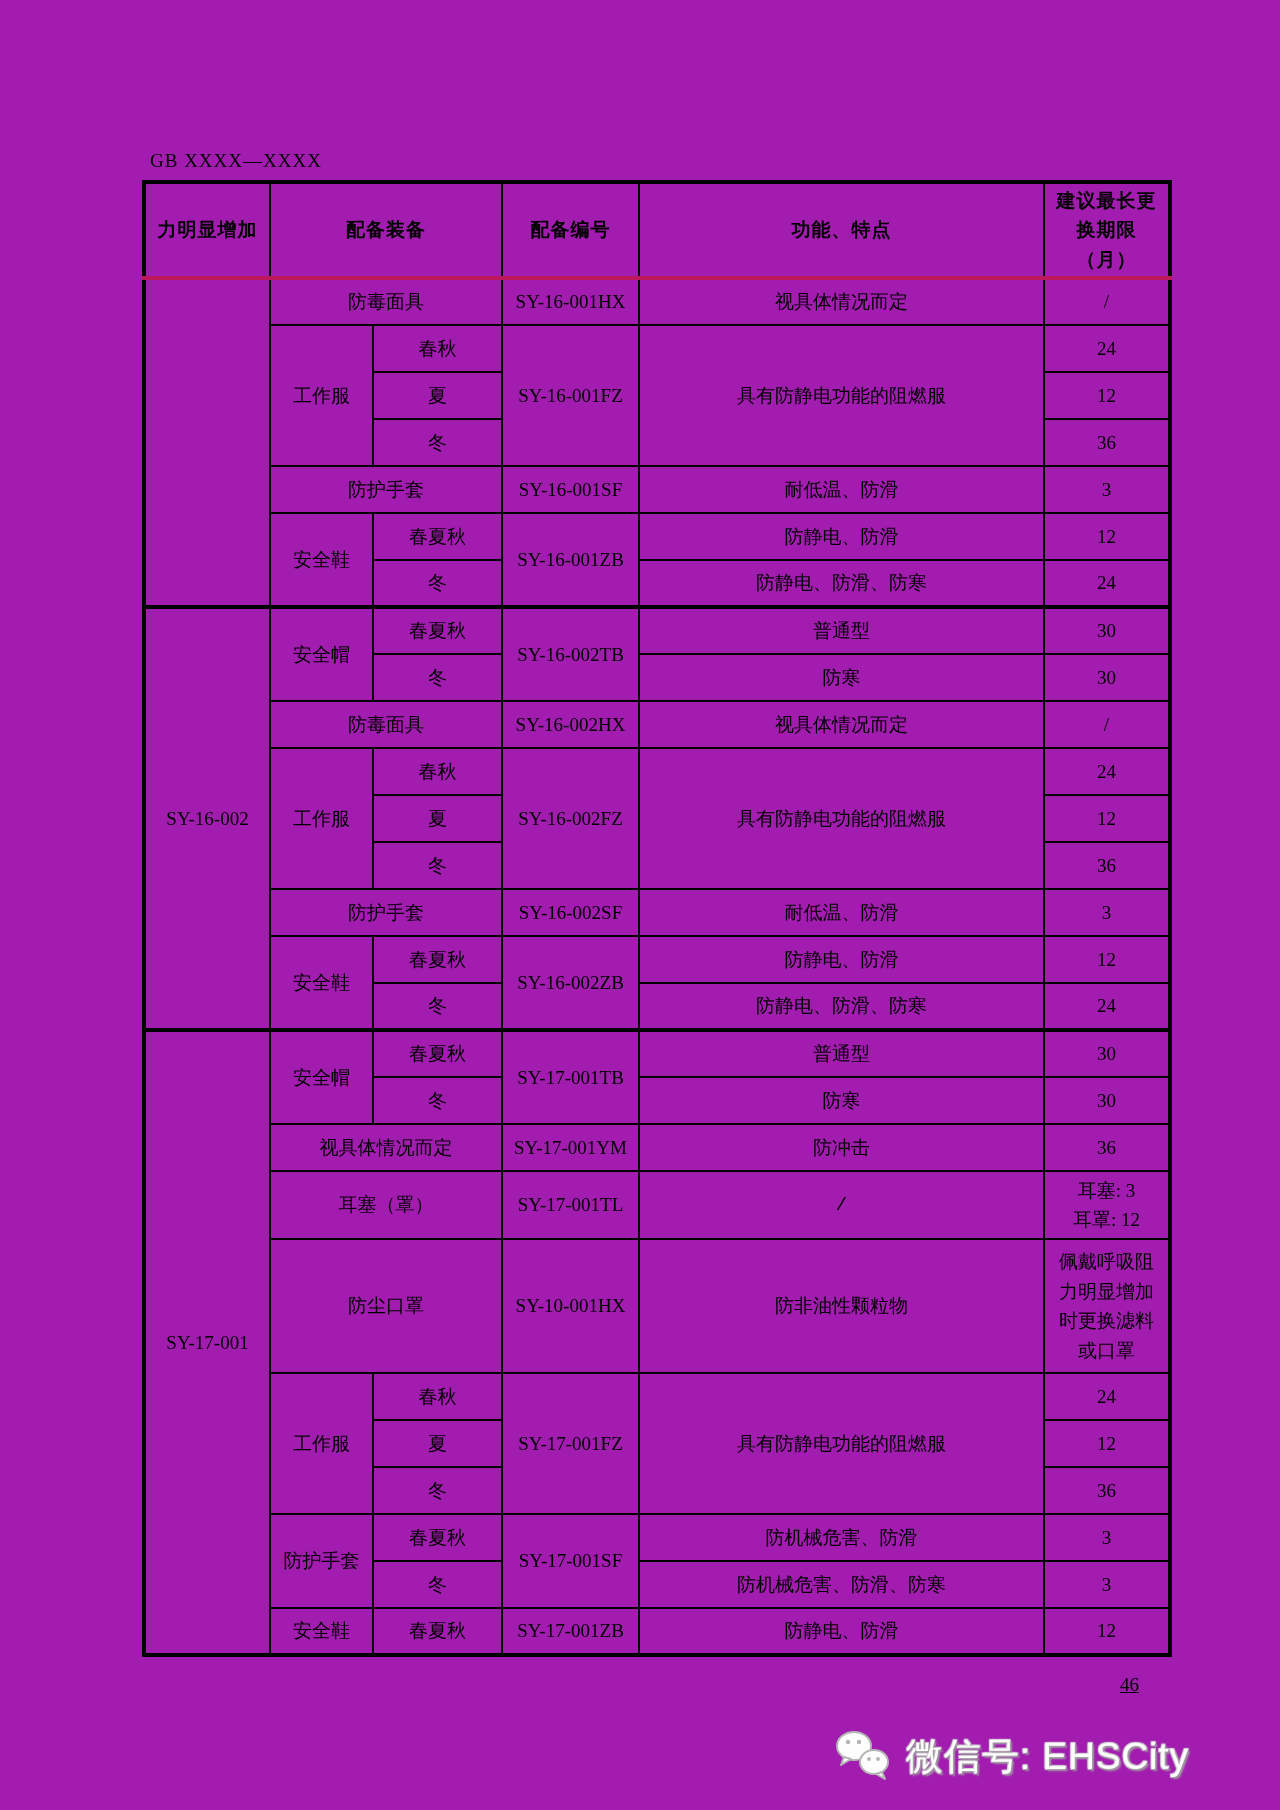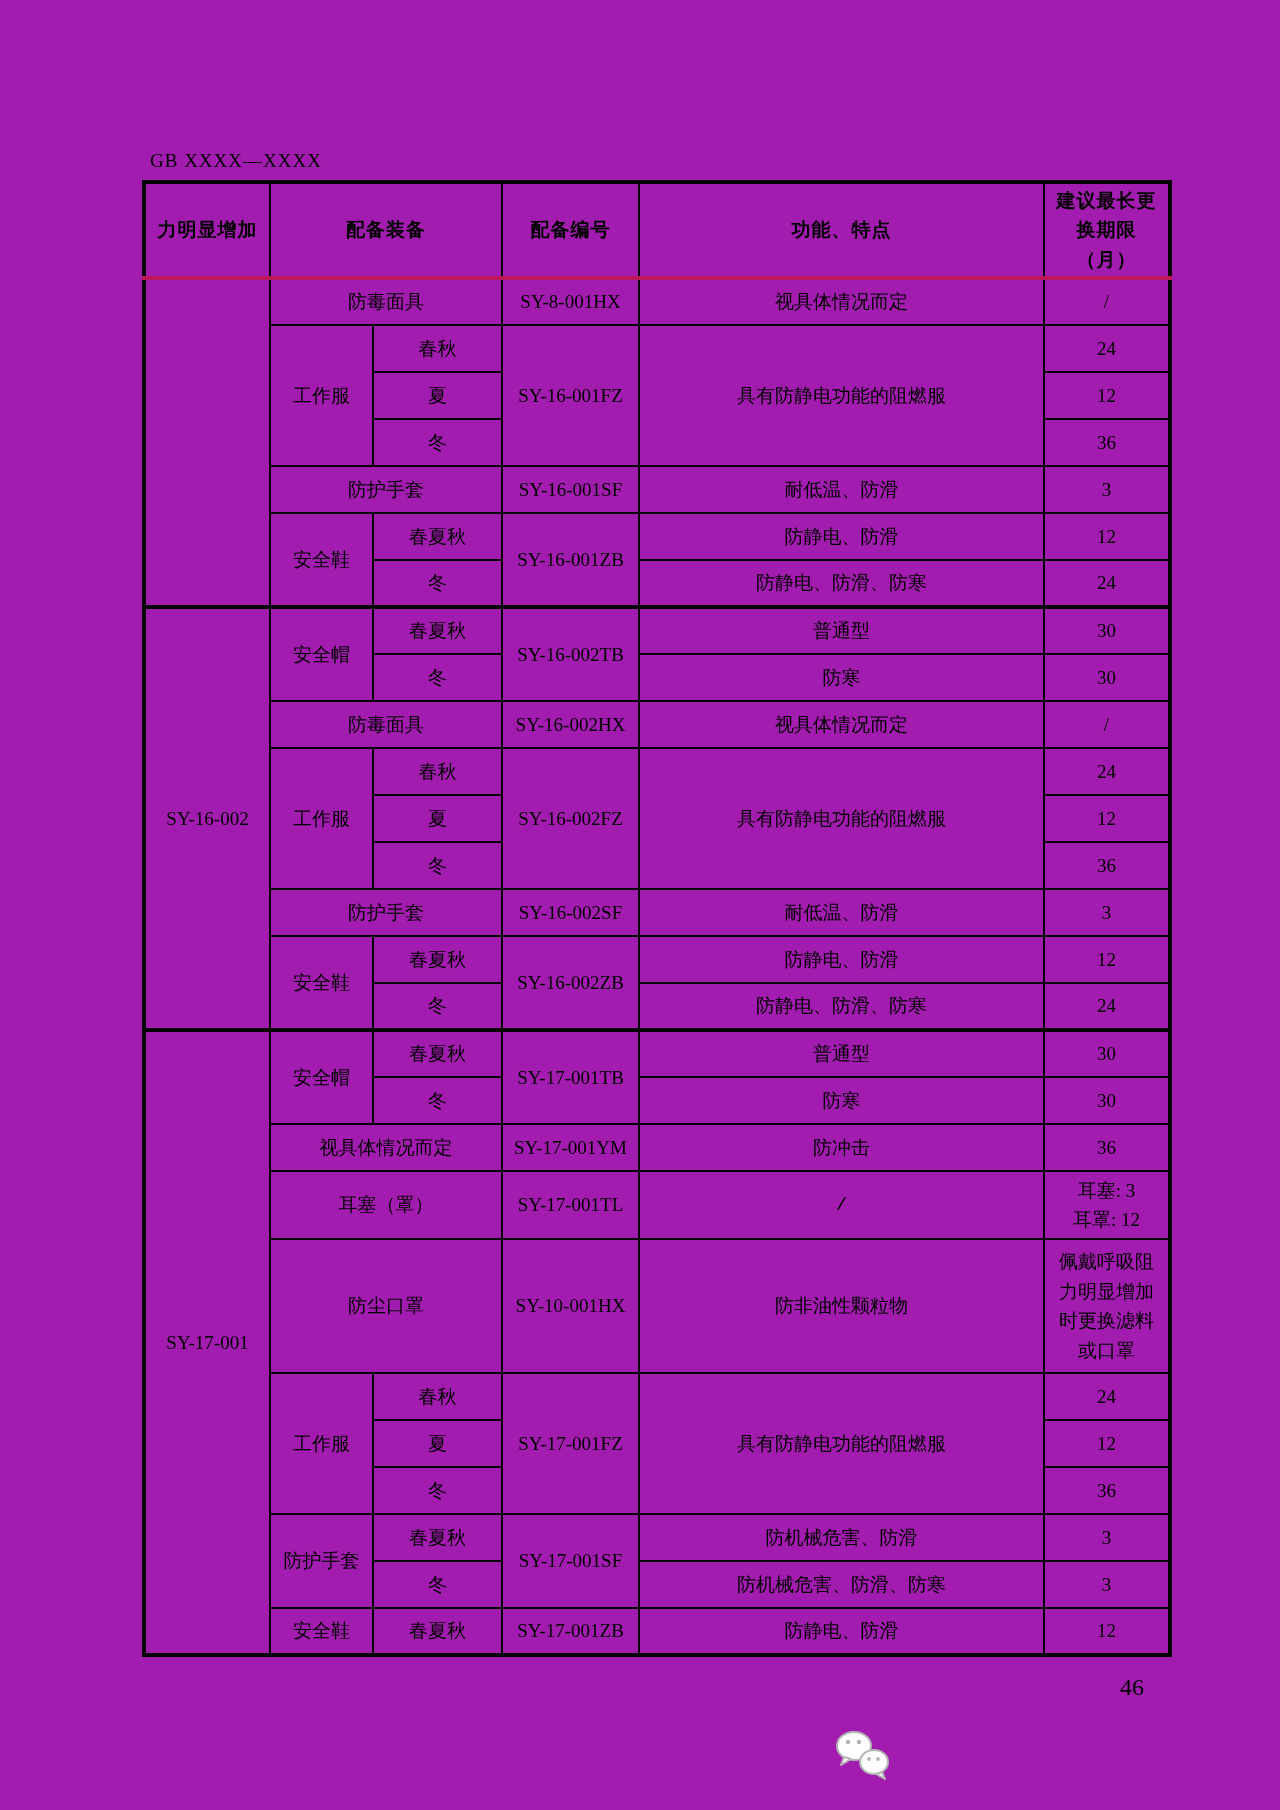--- a/index.html
+++ b/index.html
@@ -11,21 +11,21 @@
   table.ppe th, table.ppe td{border:2px solid #000;padding:2px 4px;font-size:19px;
             text-align:center;vertical-align:middle;overflow:hidden;}
   table.ppe thead th{font-weight:bold;letter-spacing:1px;border-bottom:4px solid #be185d;}
   table.ppe tr{height:47px;}
   table.ppe tr.hdr{height:63px;}
   table.ppe tr.h68{height:68px;}
   table.ppe tr.h134{height:134px;}
   table.ppe tr.block-start td{border-top:4px solid #000;}
   td.c-feature{text-align:left;padding-left:14px;font-family:Liberation Mono, monospace;}
   .preline{white-space:pre-line;line-height:1.55;}
-  .pagenum{position:absolute;left:1120px;top:1674px;font-size:24px;}
+  .pagenum{position:absolute;left:1120px;top:1674px;font-size:19px;text-decoration:underline;}
   .footer-mark{position:absolute;left:832px;top:1726px;display:flex;align-items:center;}
   .wm-text{font-size:37px;font-family:"Liberation Sans","DejaVu Sans",sans-serif;
            color:#fdfdfd;letter-spacing:1px;margin-left:10px;
            text-shadow:2px 2px 2px #9f9f9f, -1px -1px 1px #d8d8d8, 1px -1px 1px #cfcfcf, -1px 1px 1px #c7c7c7;}
 </style>
 </head>
 <body>
 
 <div class="page">
 
@@ -48,21 +48,21 @@
         <th>功能、特点</th>
         <th class="preline">建议最长更
 换期限（月）</th>
       </tr>
     </thead>
     <tbody>
 
       <tr>
         <td rowspan="7"></td>
         <td colspan="2">防毒面具</td>
-        <td>SY-8-001HX</td>
+        <td>SY-16-001HX</td>
         <td class="c-feature">视具体情况而定</td>
         <td>/</td>
       </tr>
       <tr>
         <td rowspan="3">工作服</td>
         <td>春秋</td>
         <td rowspan="3">SY-16-001FZ</td>
         <td class="c-feature" rowspan="3">具有防静电功能的阻燃服</td>
         <td>24</td>
       </tr>
@@ -230,15 +230,16 @@
           <path d="M50 46 L53 53 L44 48 Z" stroke-linejoin="round"></path>
         </g>
         <g fill="#b5b5b5">
           <circle cx="16" cy="16" r="2.2"></circle>
             <circle cx="27" cy="16" r="2.2"></circle>
           <circle cx="37" cy="33" r="1.9"></circle>
             <circle cx="46" cy="33" r="1.9"></circle>
         </g>
       </svg>
     </span>
+    <span class="wm-text">微信号: EHSCity</span>
   </div>
 
 </div>
 
 </body></html>

